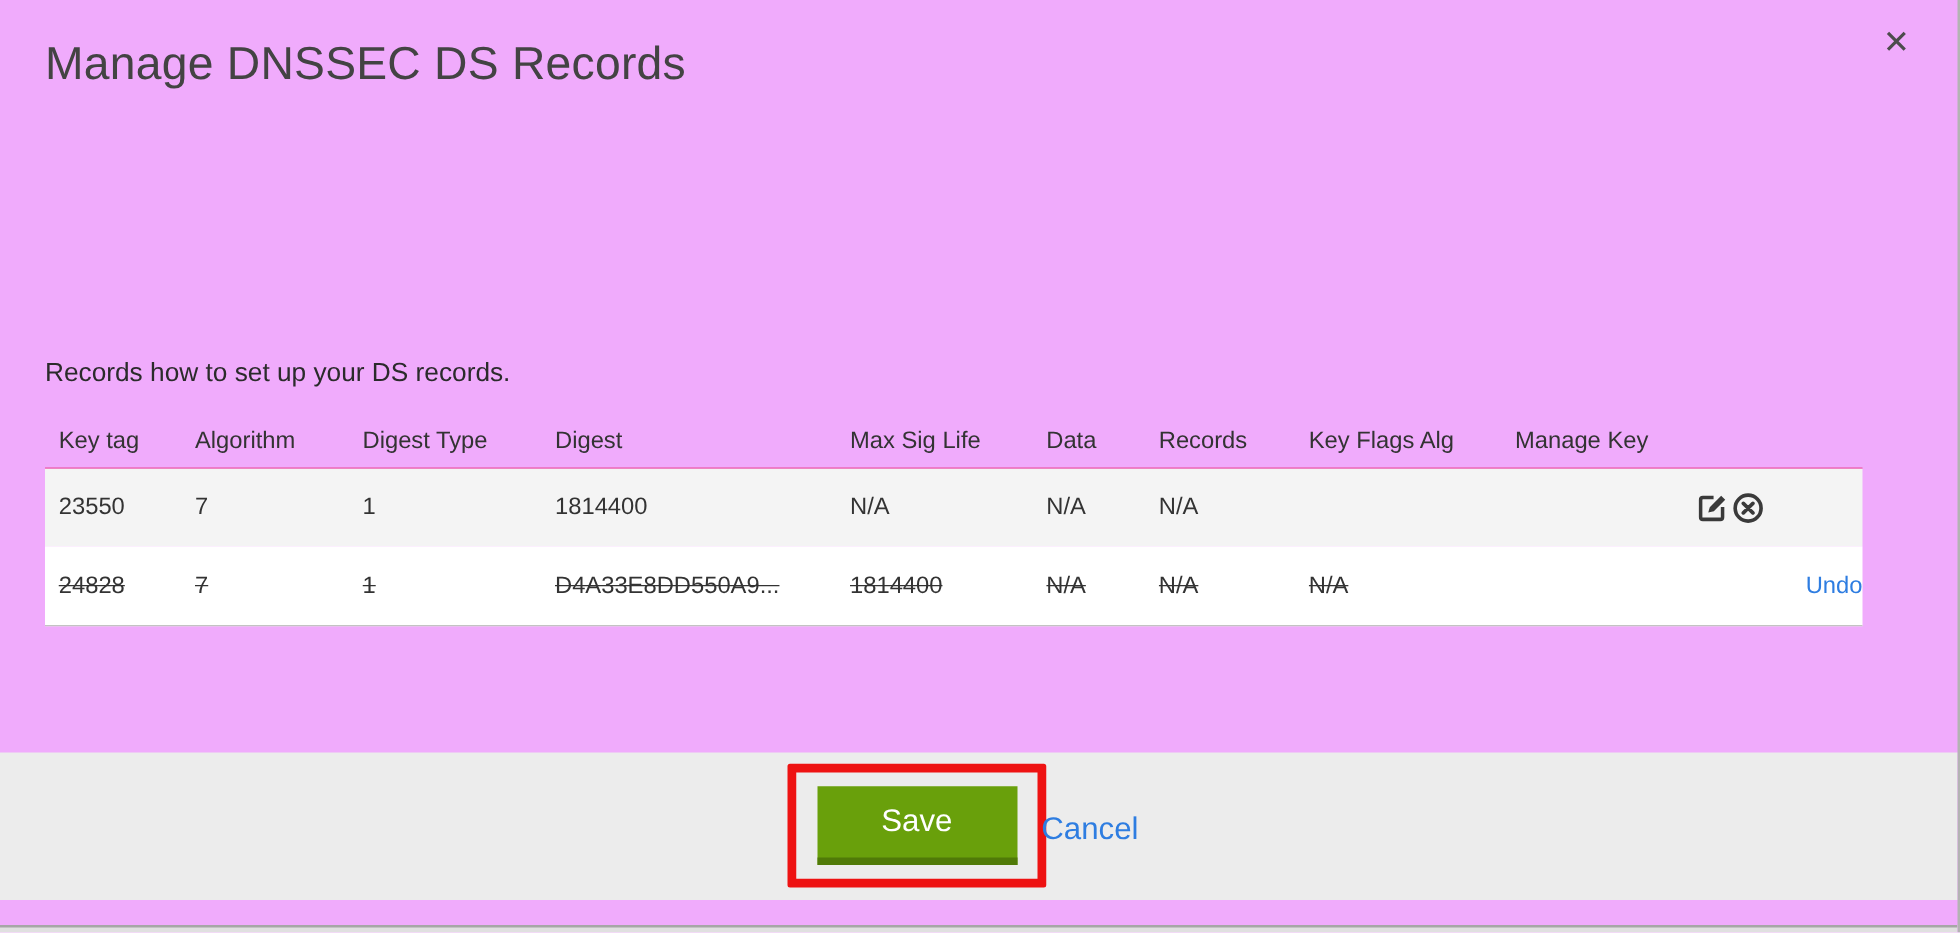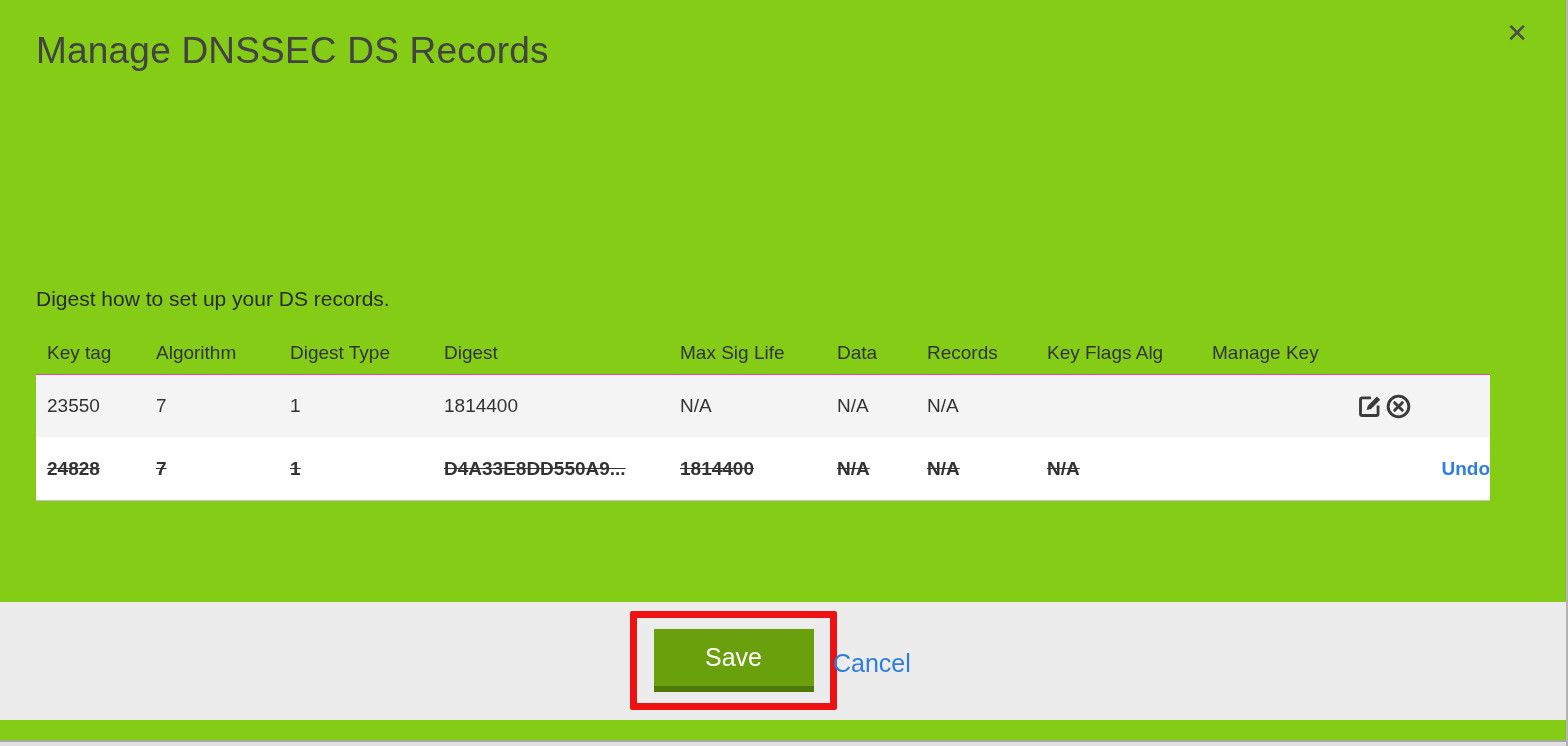--- a/index.html
+++ b/index.html
@@ -2,21 +2,21 @@
 <html><head>
 <meta charset="utf-8">
 <style>
   * { margin:0; padding:0; box-sizing:border-box; }
   html,body { background:#ffffff; }
   body { font-family:"Liberation Sans","DejaVu Sans",sans-serif; color:#333; }
 
   .dialog {
     position:relative;
     width:1568px; height:746px;
-    background:#84cc16;
+    background:#f0abfc;
     border-right:2px solid #b3b3b3;
     overflow:hidden;
   }
 
   .page-title {
     position:absolute; left:36px; top:30px;
     font-size:37px; font-weight:300; color:#434343; letter-spacing:0.2px;
   }
 
   .close-btn {
@@ -45,21 +45,21 @@
   .ds-table { position:absolute; left:36px; top:332px; width:1454px; font-size:19px; }
   .trow {
     display:grid;
     grid-template-columns:120px 134px 154px 236px 157px 90px 120px 165px 200px 78px;
     align-items:center;
   }
   .trow .cell:first-child { padding-left:11px; }
   .thead { height:43px; color:#333; border-bottom:1px solid #ec4899; }
   .tr-1 { height:62px; background:#f4f4f4; }
   .tr-2 { height:64px; background:#ffffff; border-bottom:1px solid #c3c3c3; }
-  .deleted .cell { text-decoration:line-through;font-weight:bold; }
+  .deleted .cell { text-decoration:line-through; }
   .cell { white-space:nowrap; overflow:hidden; }
 
   .actions { display:flex; justify-content:flex-end; align-items:center; gap:2px; text-decoration:none !important; }
   .icon-btn { width:27px; height:27px; cursor:pointer; display:inline-flex; }
   .icon-btn svg { width:100%; height:100%; }
 
   .undo-link, .cancel-link { color:#2e7de1; cursor:pointer; text-decoration:none; }
   .undo-link { font-size:19px; }
 
   .add-btn {
@@ -96,21 +96,21 @@
 <body>
 
 <div class="dialog">
 
   <h1 class="page-title">Manage DNSSEC DS Records</h1>
 
   <span class="close-btn">✕</span>
 
   <div class="domain-redacted"></div>
 
-  <p class="intro">Digest how to set up your DS records.</p>
+  <p class="intro">Records how to set up your DS records.</p>
 
   <div class="ds-table">
 
     <div class="trow thead">
       <div class="cell">Key tag</div>
       <div class="cell">Algorithm</div>
       <div class="cell">Digest Type</div>
       <div class="cell">Digest</div>
       <div class="cell">Max Sig Life</div>
       <div class="cell">Data</div>

